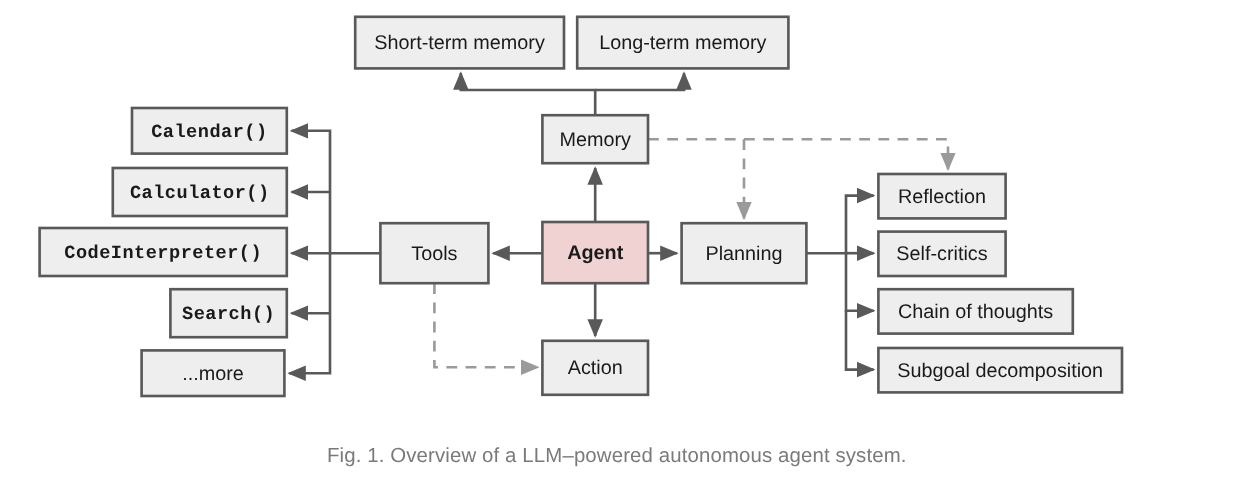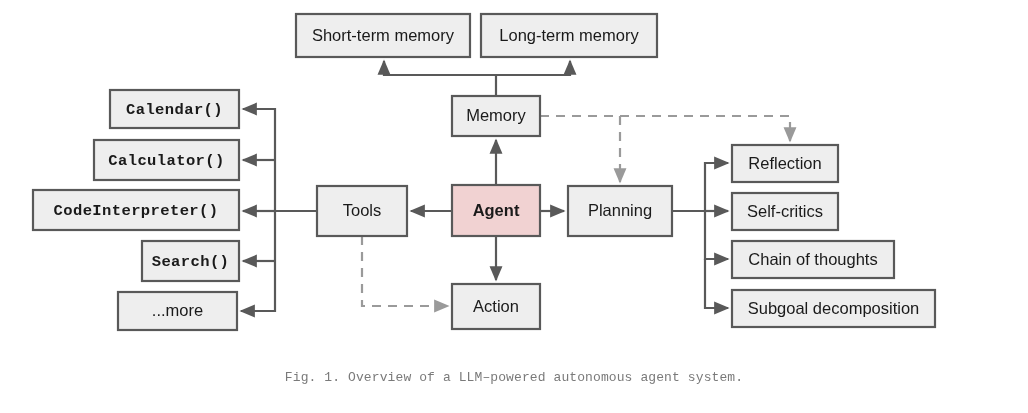--- a/index.html
+++ b/index.html
@@ -62,22 +62,22 @@
     stroke: #9a9a9a;
     stroke-width: 2.2;
     stroke-dasharray: 9 7;
   }
   .caption {
     position: absolute;
     left: 0;
     right: 0;
     top: 370px;
     text-align: center;
-    font-family: Liberation Mono, monospace;
-    font-size: 13px;
+    font-family: Liberation Sans, sans-serif;
+    font-size: 17px;
     color: #7a7a7a;
     letter-spacing: 0.1px;
   }
 </style>
 </head>
 <body>
 
 <div id="figure">
 
   <svg id="diagram" viewBox="0 0 1028 413">

